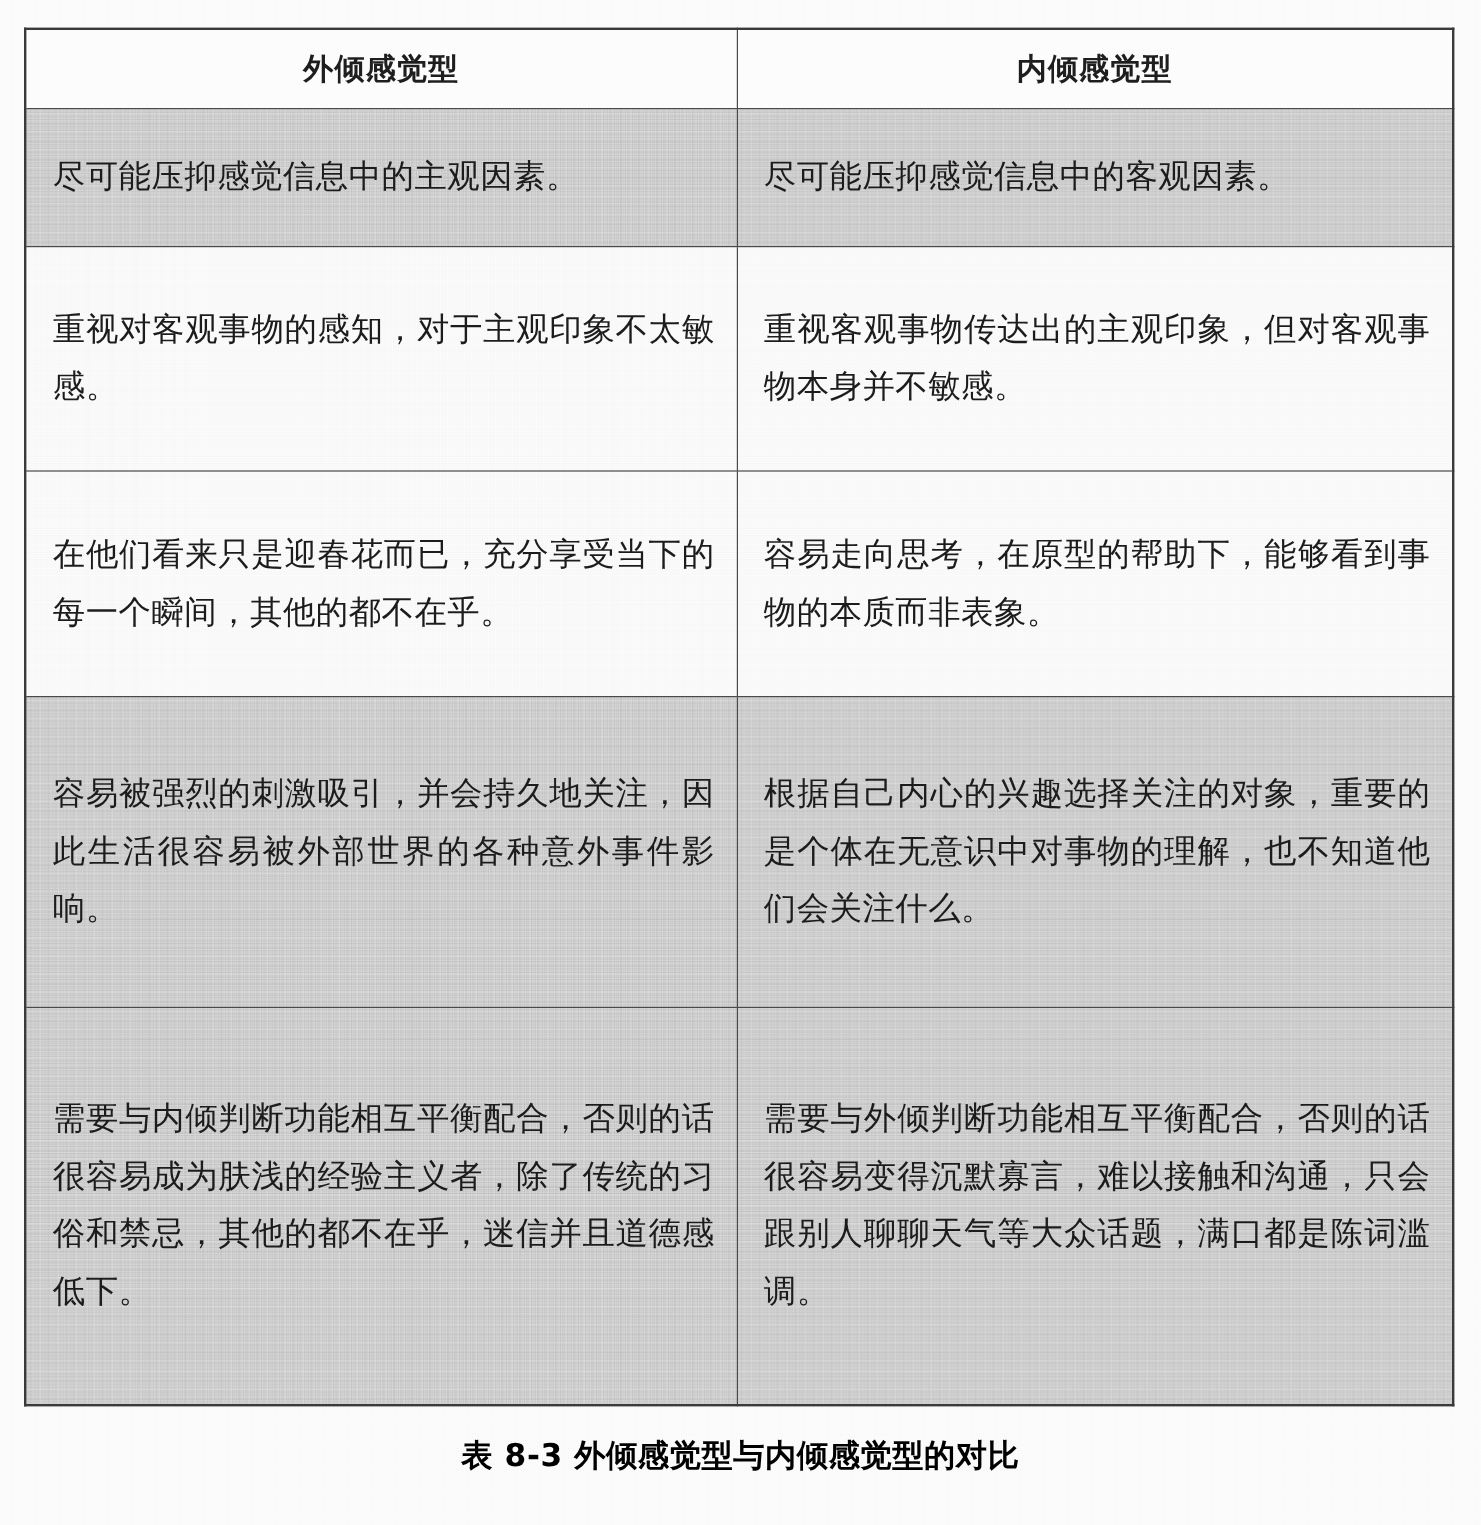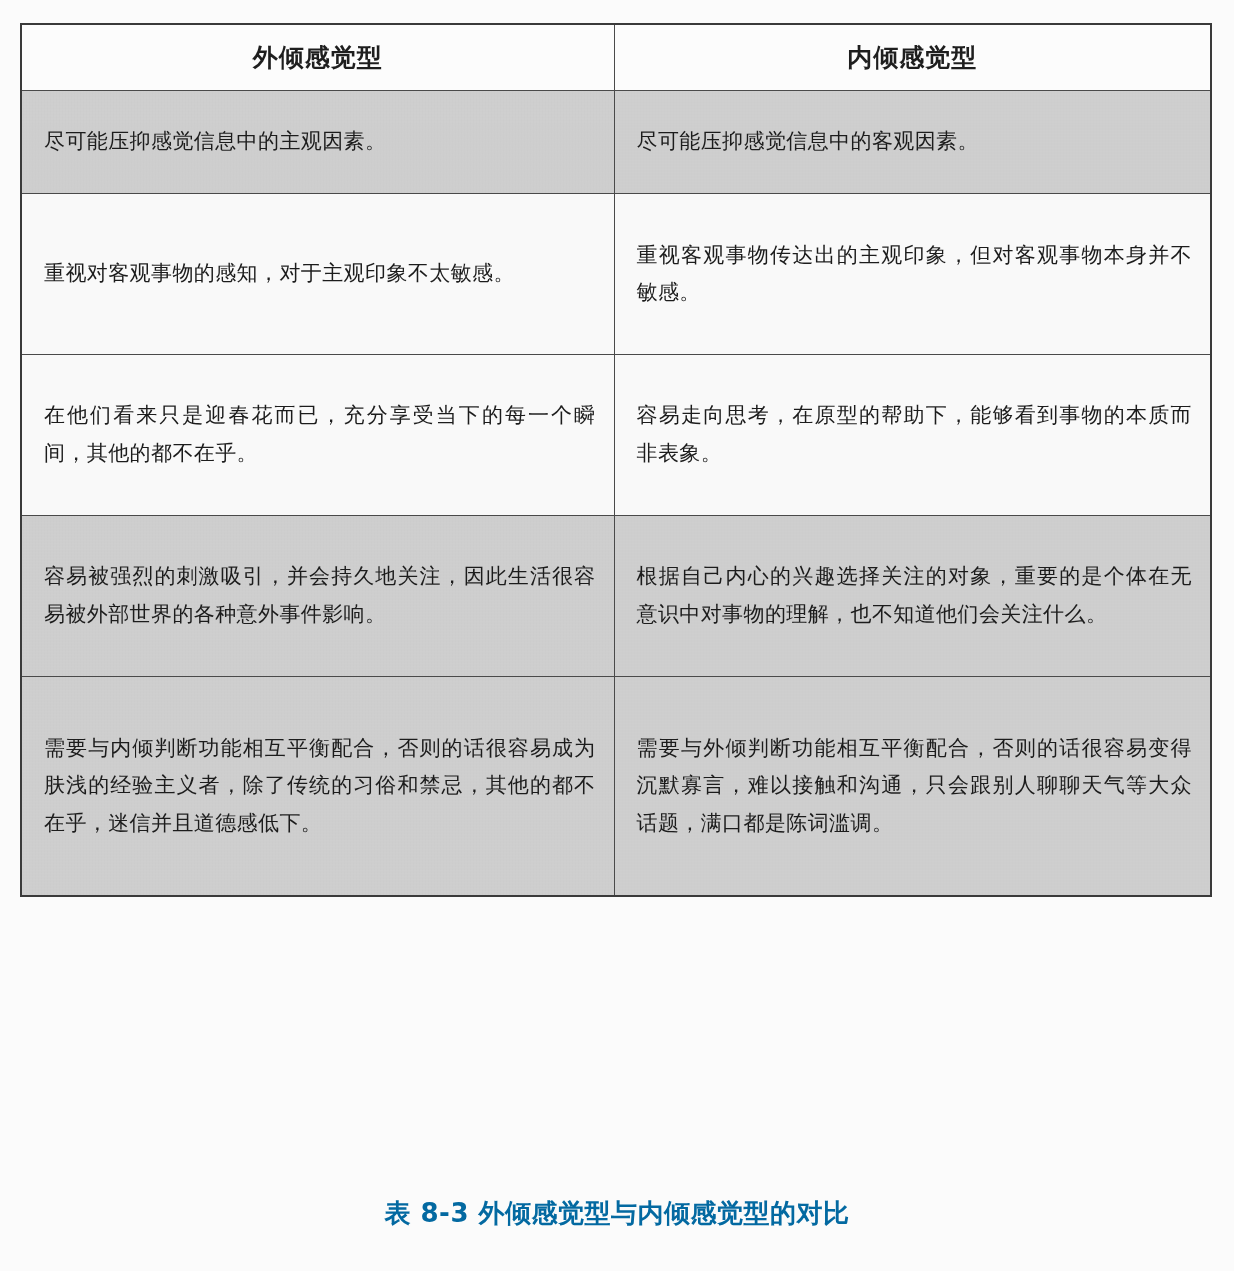--- a/index.html
+++ b/index.html
@@ -31,21 +31,21 @@
     position: absolute;
     left: 20px;
     top: 23px;
     width: 1190px;
     height: 1149px;
   }
 
   table.compare {
     border-collapse: collapse;
     width: 1190px;
-    height: 874px;
+    height: 1149px;
     table-layout: fixed;
     border: 2px solid #3a3a3a;
   }
 
   table.compare col.c-left  { width: 593px; }
   table.compare col.c-right { width: 597px; }
 
   table.compare td,
   table.compare th {
     border: 1px solid #4a4a4a;
@@ -58,21 +58,21 @@
     height: 65px;
     text-align: center;
     font-weight: bold;
     font-size: 25px;
     letter-spacing: 1px;
     color: #1e1e1e;
   }
 
   .cell-inner {
     padding: 14px 18px 14px 22px;
-    font-size: 21px;
+    font-size: 27px;
     line-height: 1.78;
     color: #1c1c1c;
     letter-spacing: 0.4px;
     text-align: justify;
     text-justify: inter-ideograph;
   }
 
   tr.shaded > td {
     background-color: #c9c9c9;
     background-image:
@@ -88,21 +88,21 @@
   }
 
   #caption {
     position: absolute;
     left: 0;
     top: 1196px;
     width: 1234px;
     text-align: center;
     font-size: 26px;
     font-weight: bold;
-    color: #0369a1;
+    color: #000000;
     letter-spacing: 0.5px;
   }
 </style>
 </head>
 <body>
 
 <div id="page"></div>
 
 <div id="table-wrap">
   <table class="compare">

